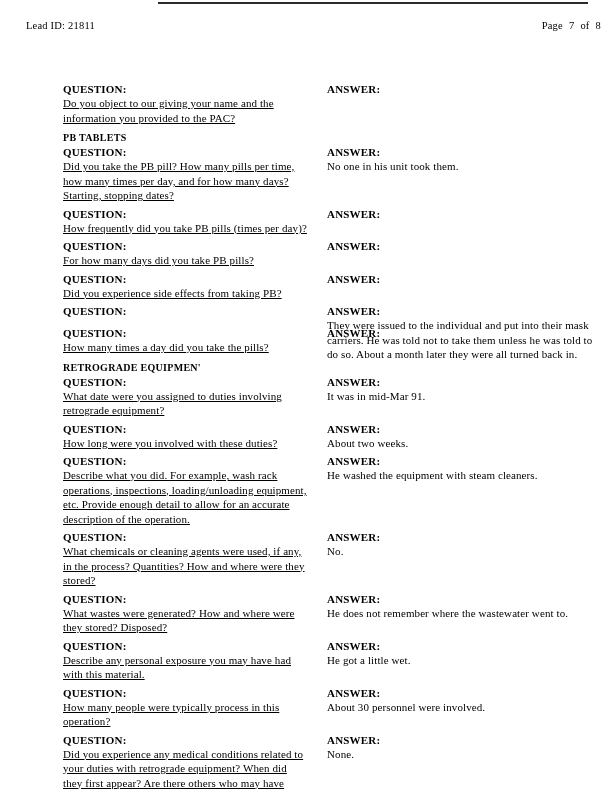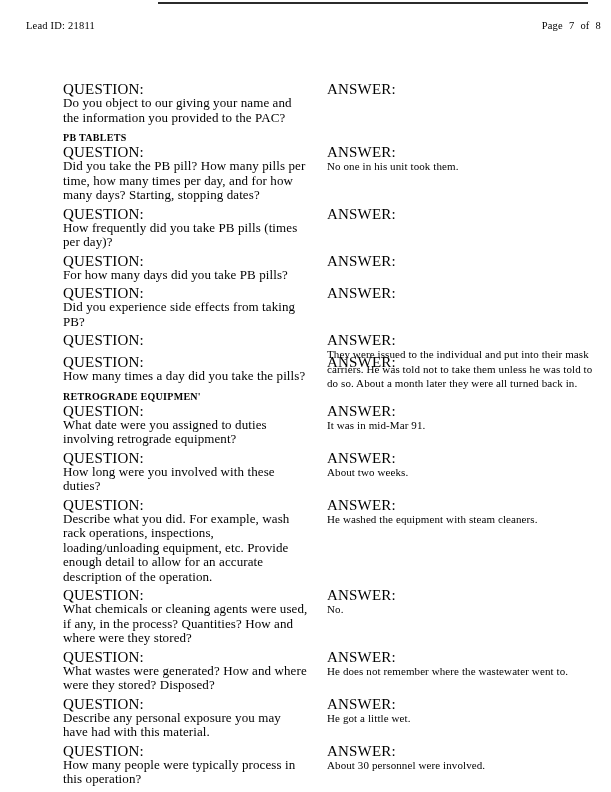--- a/index.html
+++ b/index.html
@@ -79,29 +79,30 @@
     vertical-align: top;
   }
   .col-a {
     position: absolute;
     left: 264px;
     top: 0;
     width: 272px;
     vertical-align: top;
   }
   .label {
-    font-weight: normal;
-    font-size: 15px;
+    font-weight: bold;
+    font-size: 11px;
     letter-spacing: 0.2px;
     line-height: 14px;
   }
   .text {
-    font-size: 13px;
+    font-size: 11px;
     line-height: 14.5px;
     letter-spacing: 0.1px;
+    text-decoration: underline;
   }
   .answer-text {
     font-size: 11px;
     line-height: 14.5px;
     letter-spacing: 0.1px;
   }
 </style>
 </head>
 <body>
 

